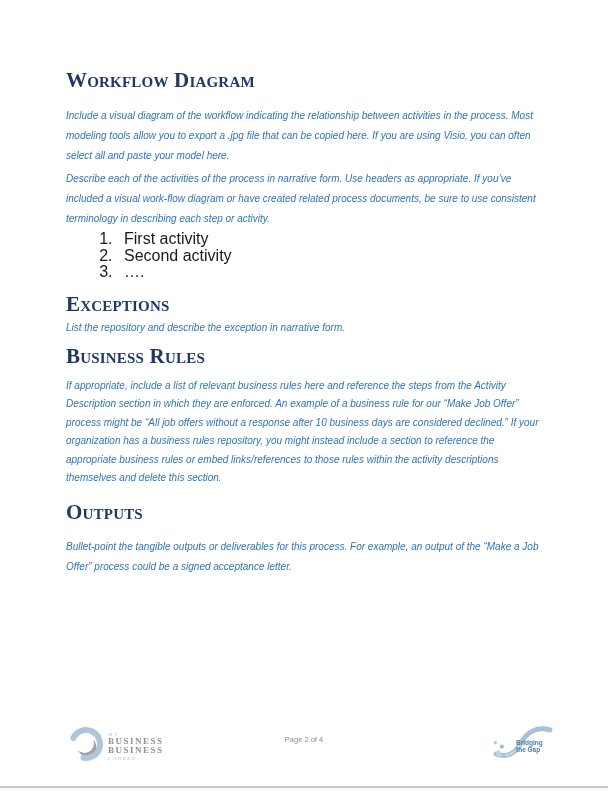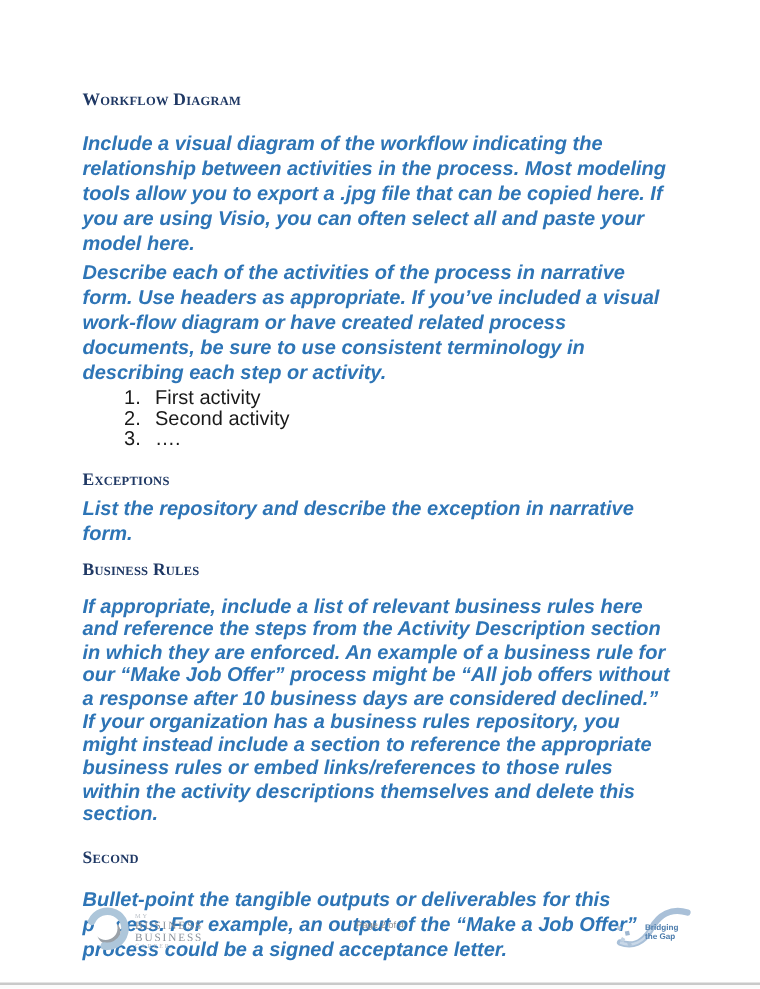--- a/index.html
+++ b/index.html
@@ -15,32 +15,31 @@
     position: absolute;
     top: 0; left: 66px;
     width: 474px;
     padding-top: 71px;
   }
   .sec-heading {
     margin: 0;
     font-family: "Liberation Serif", serif;
     font-variant: small-caps;
     font-weight: 700;
-    font-size: 14px;
+    font-size: 21px;
     line-height: 19px;
     letter-spacing: 0.2px;
     color: #1f3864;
   }
   .guidance {
     margin: 0;
     font-style: italic;
-    font-size: 16px;
+    font-size: 10px;
     line-height: 20px;
     color: #2e75b6;
-    font-weight: bold;
   }
   .mt-workflow-p   { margin-top: 16px; }
   .mt-activity-h   { margin-top: 13px; }
   .mt-activity-p   { margin-top: 3px; }
   .mt-exceptions-h { margin-top: 14px; }
   .mt-exceptions-p { margin-top: 4px; }
   .mt-business-h   { margin-top: 9px; }
   .mt-business-p   { margin-top: 11px; line-height: 18.5px; }
   .mt-outputs-h    { margin-top: 15px; }
   .mt-outputs-p    { margin-top: 15px; }
@@ -82,21 +81,21 @@
     left: 68px;
     bottom: 24px;
     display: flex;
     align-items: center;
   }
   .logo-text { margin-left: 4px; font-family: "Liberation Serif", serif; }
   .logo-text .tiny {
     font-size: 5px; letter-spacing: 1.5px; color: #b9bfc6; line-height: 5px;
   }
   .logo-text .big {
-    font-size: 9px; letter-spacing: 1.5px; color: #8b929b; line-height: 9.5px; font-weight: 400;
+    font-size: 9px; letter-spacing: 1.5px; color: #8b929b; line-height: 9.5px; font-weight: 700;
   }
   .page-label {
     position: absolute;
     left: 0; right: 0;
     bottom: 47px;
     text-align: center;
     font-size: 7.5px;
     color: #8c8c8c;
   }
   .footer-right {
@@ -145,21 +144,21 @@
       <li>….</li>
     </ol>
 
     <h1 class="sec-heading mt-exceptions-h">Exceptions</h1>
     <p class="guidance mt-exceptions-p">List the repository and describe the exception in narrative form.</p>
 
     <h1 class="sec-heading mt-business-h">Business Rules</h1>
     <p class="guidance mt-business-p">If appropriate, include a list of relevant business rules here and reference the steps from the Activity Description section in which they are enforced. An example of a business rule for our “Make Job Offer” process might be “All job offers without a response after 10 business days are considered declined.” If your organization has a business rules repository, you might instead include a section to reference the appropriate business rules or embed links/references to those rules within the activity descriptions themselves and delete this section.</p>
 
 
-    <h1 class="sec-heading mt-outputs-h">Second</h1>
+    <h1 class="sec-heading mt-outputs-h">Outputs</h1>
     <p class="guidance mt-outputs-p">Bullet-point the tangible outputs or deliverables for this process. For example, an output of the “Make a Job Offer” process could be a signed acceptance letter.</p>
 
   </div>
 
   <div class="footer-left">
     <span>
       <svg width="36" height="38" viewBox="0 0 36 38" xmlns="http://www.w3.org/2000/svg">
         <circle cx="19" cy="22" r="9.5" fill="#9aa1a8"></circle>
         <circle cx="16.5" cy="18.5" r="9.5" fill="#ffffff"></circle>
         <circle cx="18" cy="19" r="14" fill="none" stroke="#adc6da" stroke-width="6" stroke-dasharray="62 28" transform="rotate(-155 18 19)" stroke-linecap="round"></circle>

